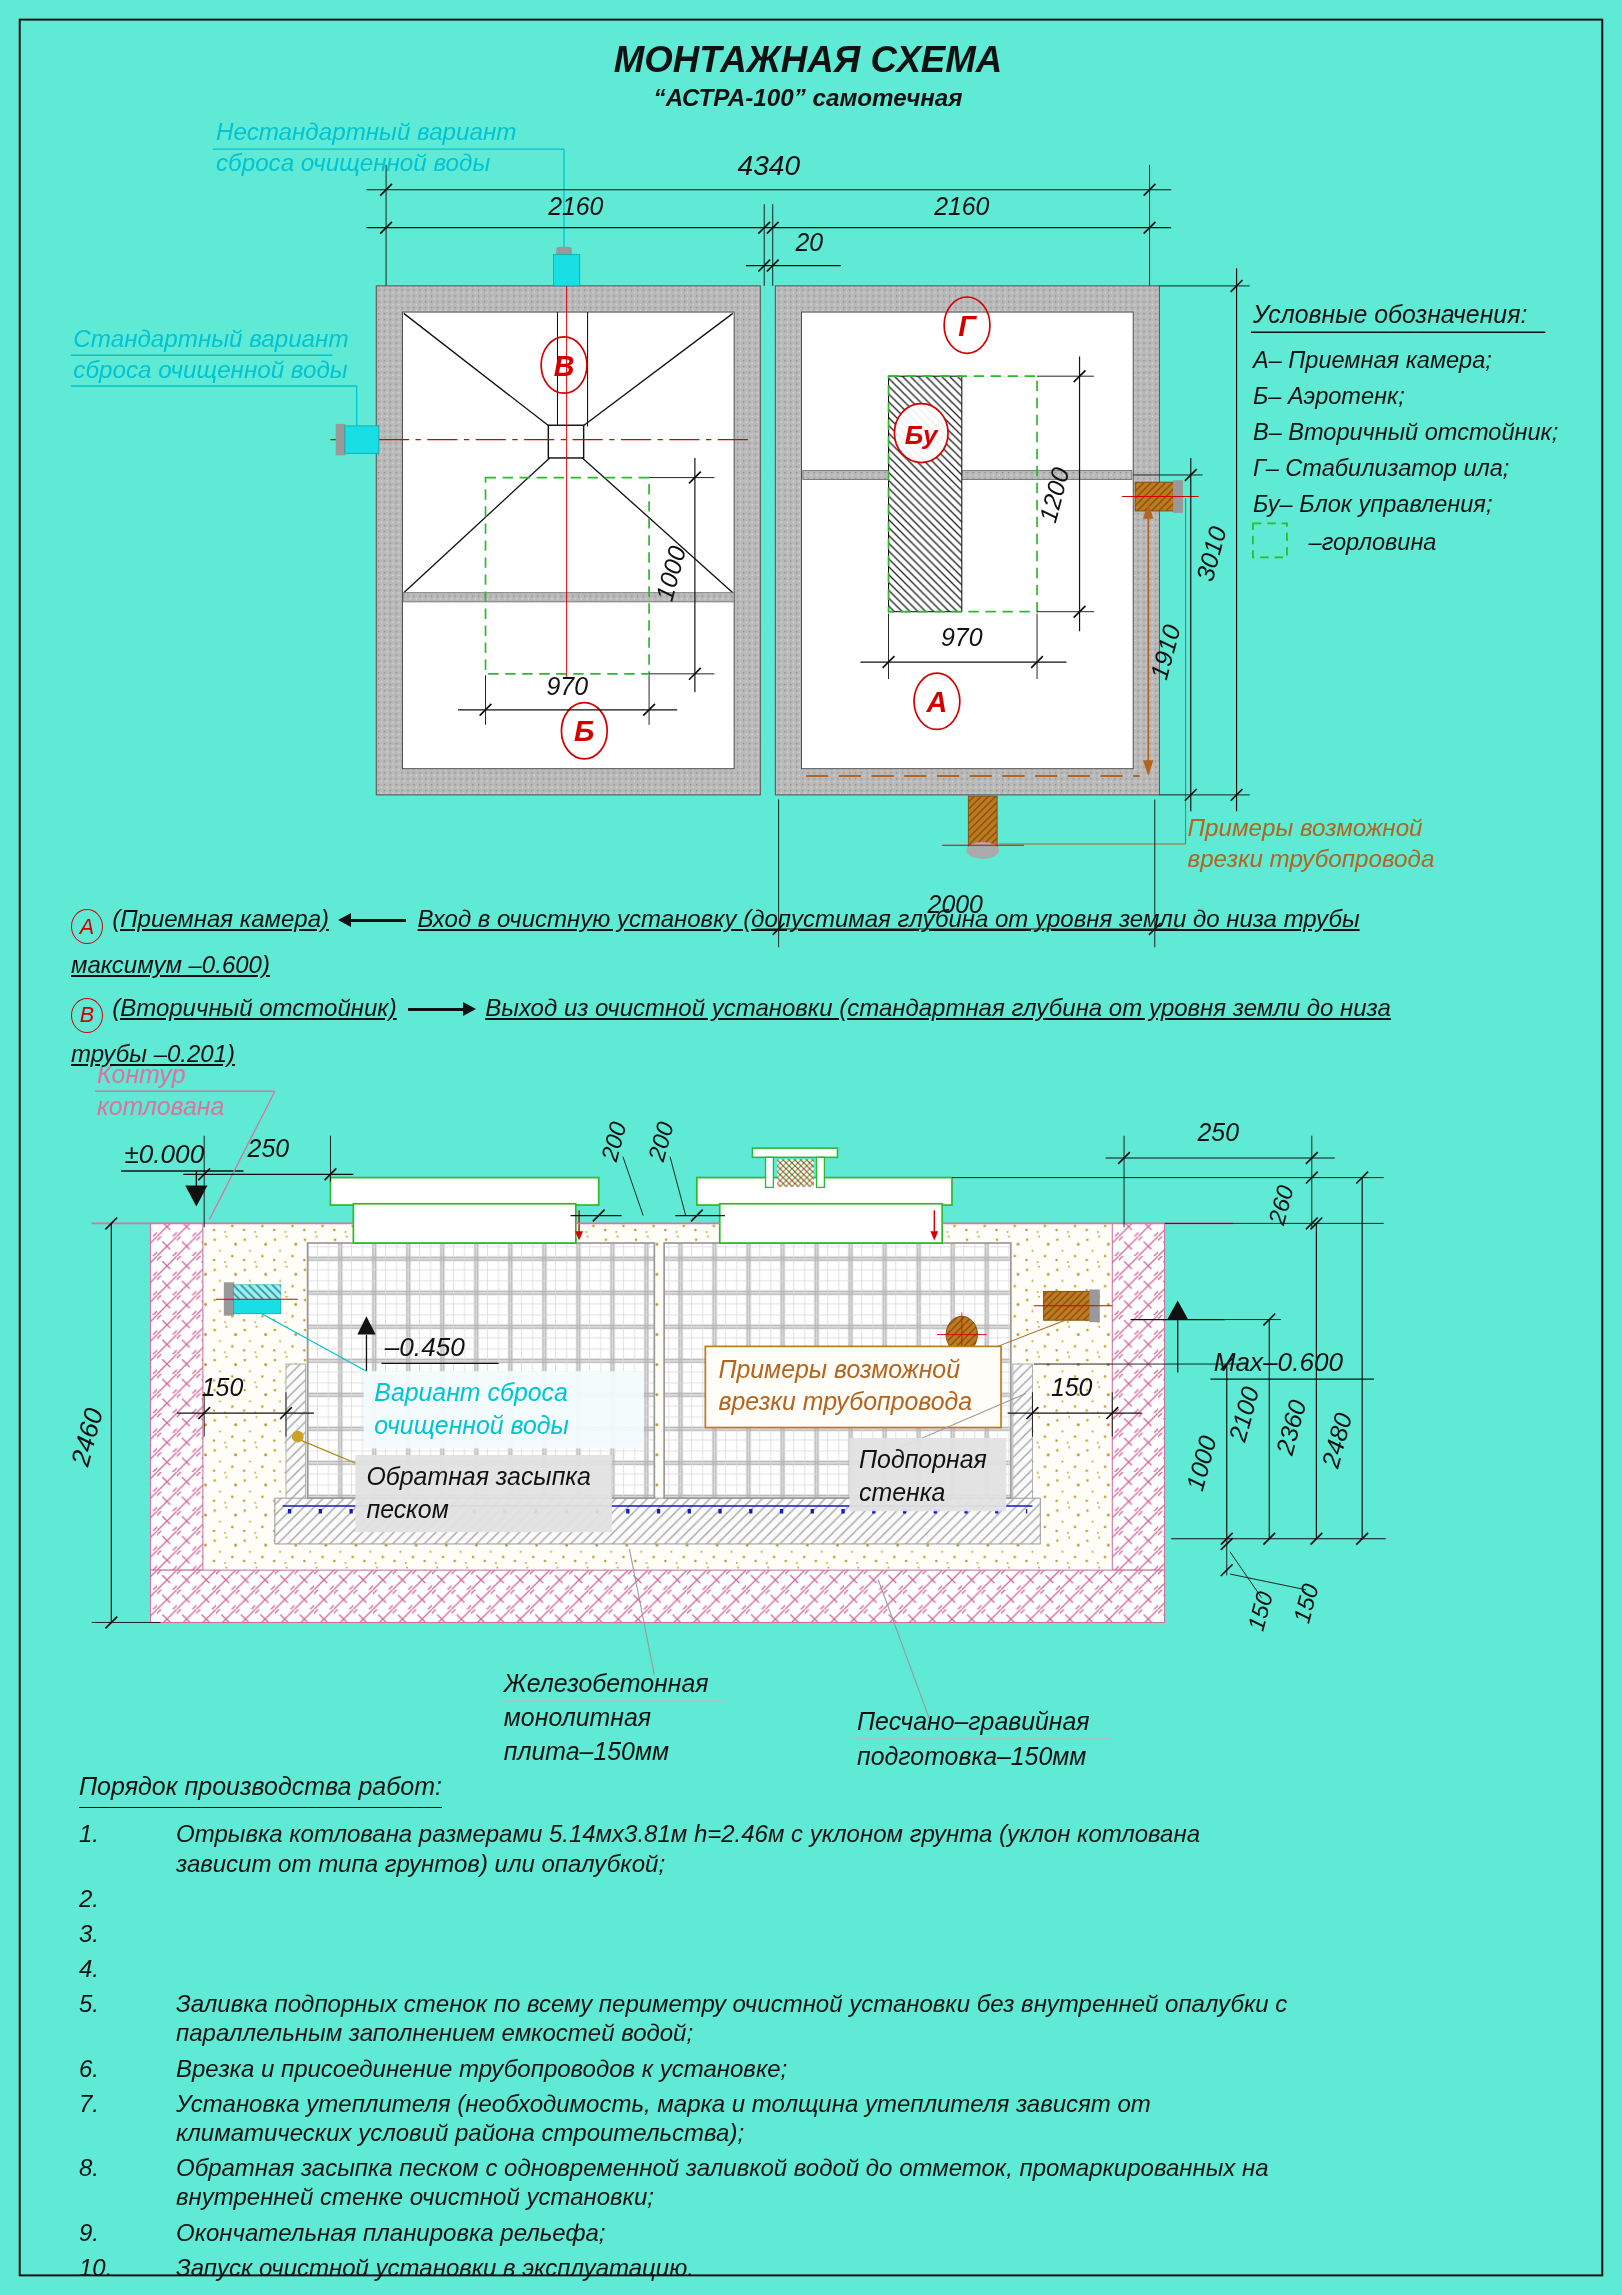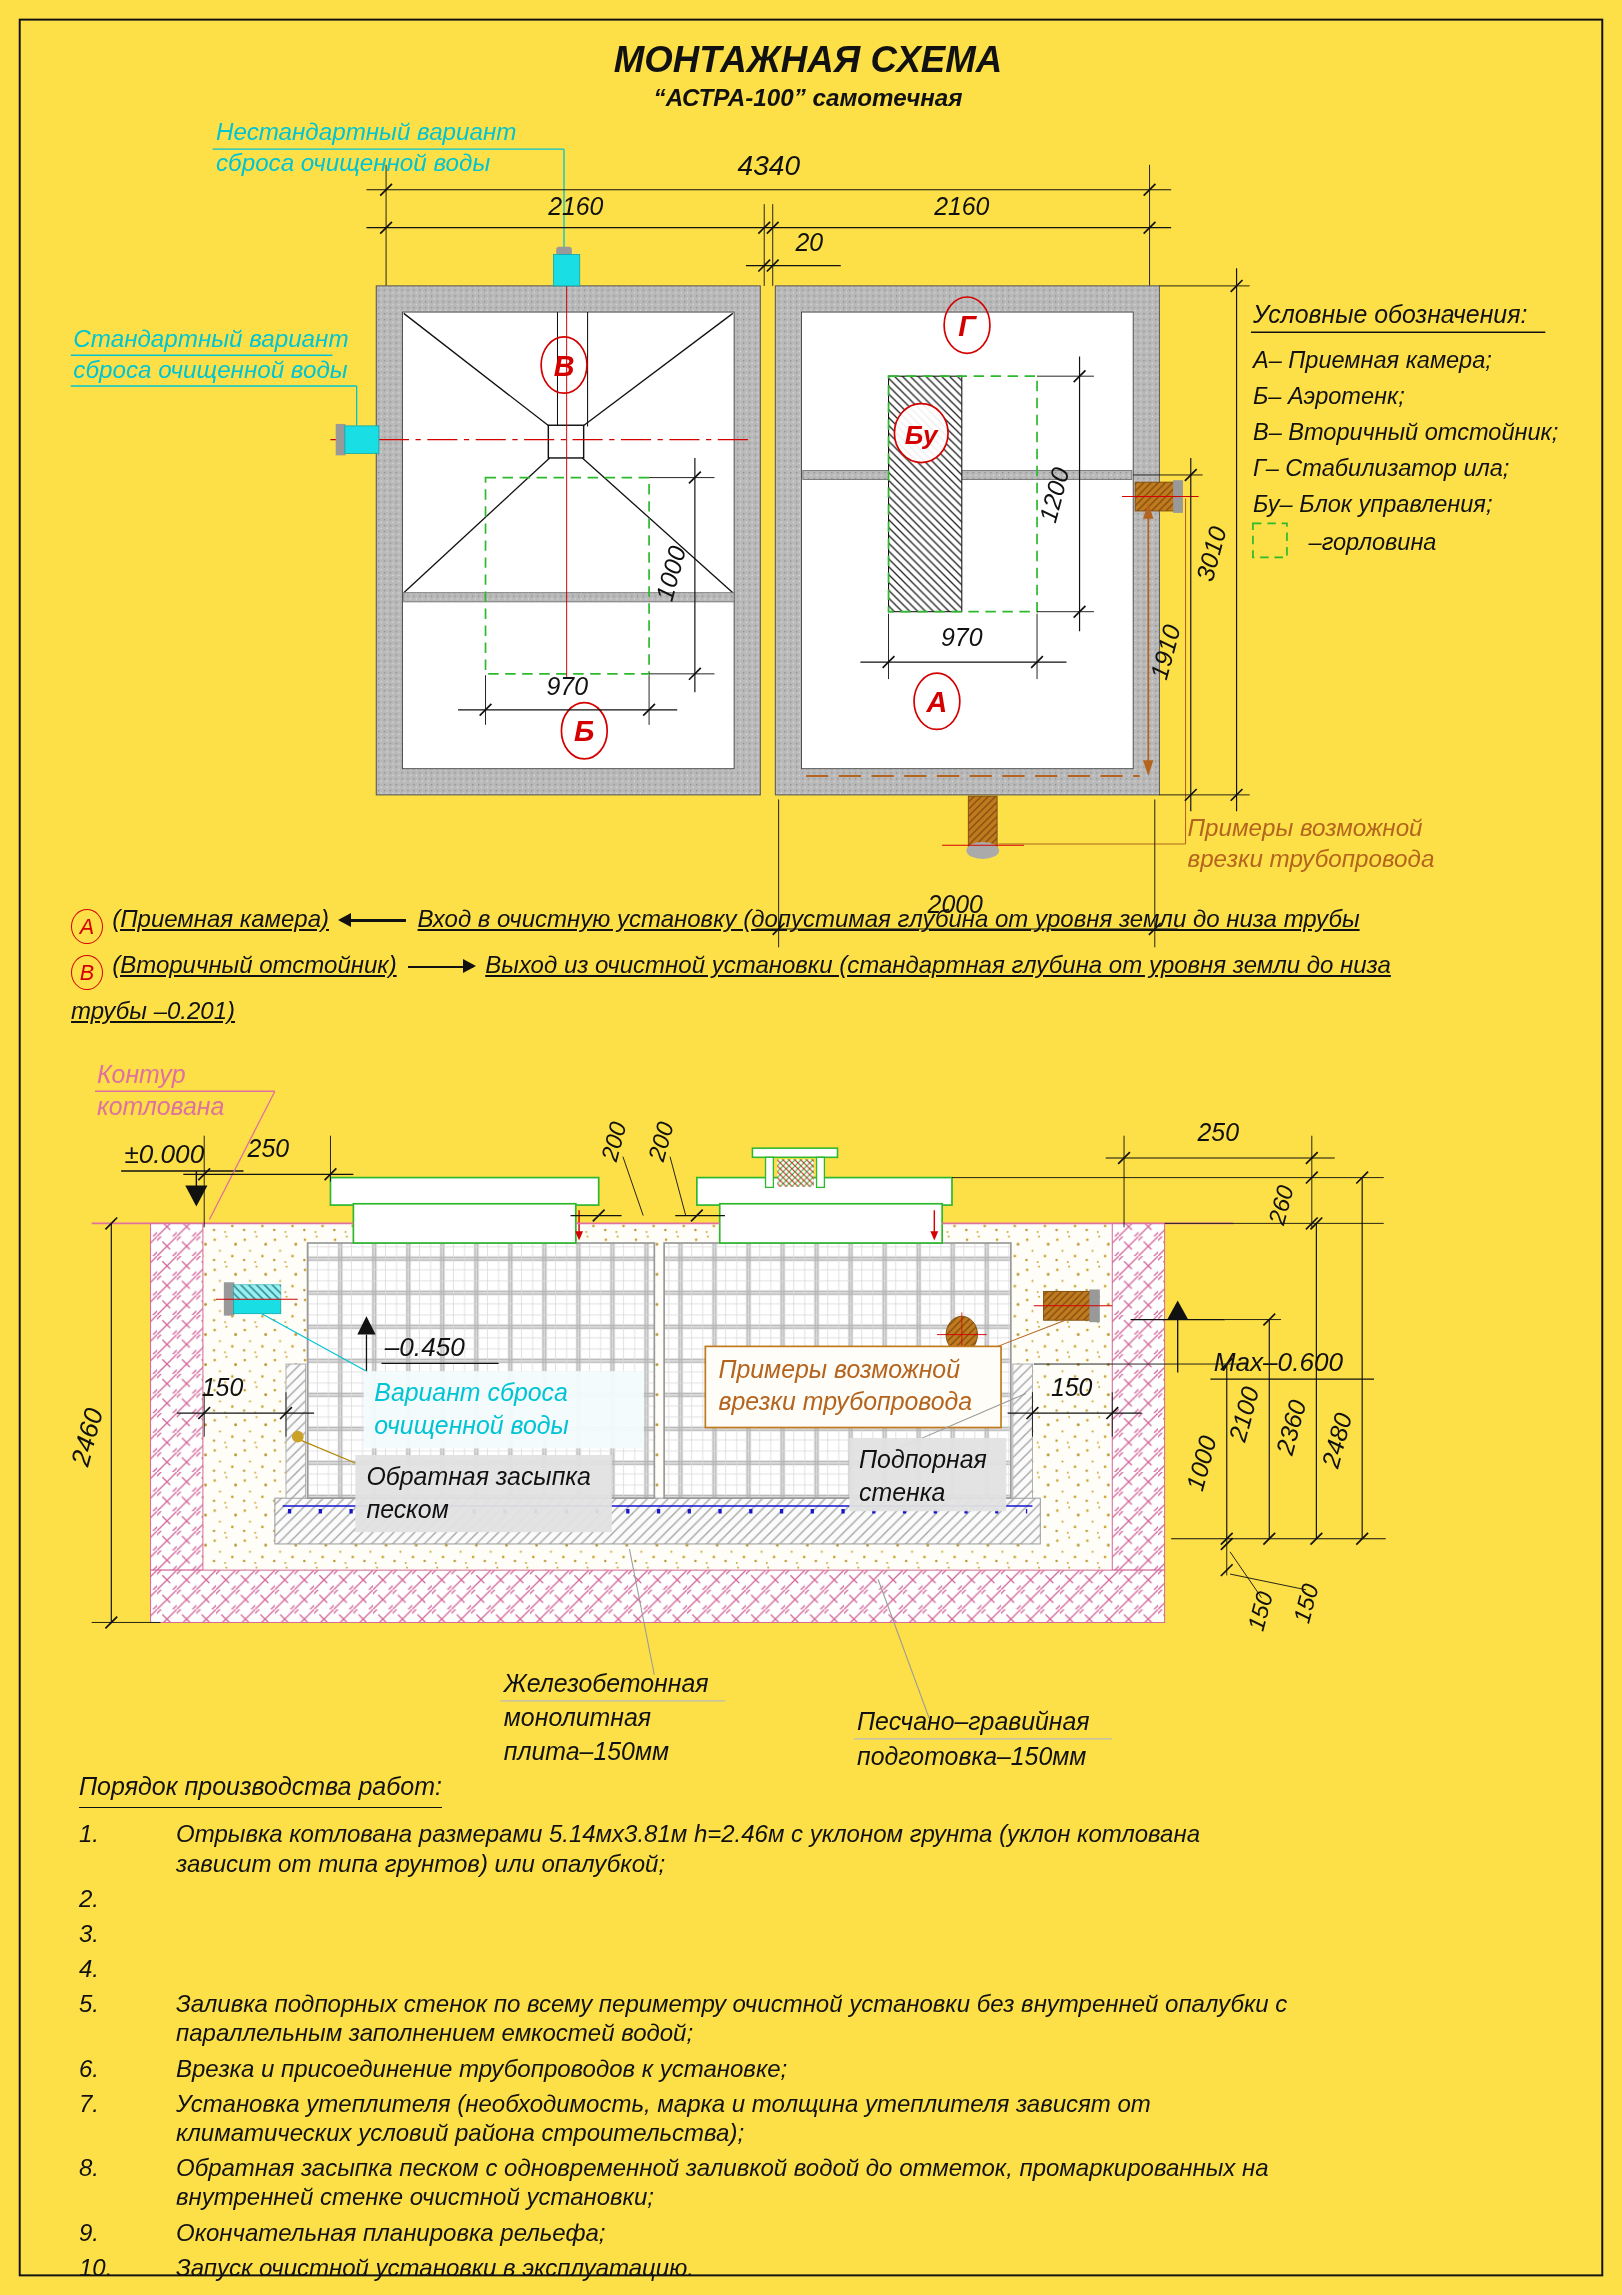--- a/index.html
+++ b/index.html
@@ -1,16 +1,16 @@
 <!DOCTYPE html>
 <html style="font-size:10.5px"><head>
 <meta charset="utf-8">
 <style>
   html,body{margin:0;padding:0;background:#888;}
-  .page{position:relative;width:1622px;height:2295px;background:#fde047;overflow:hidden;
+  .page{position:relative;width:1622px;height:2295px;background:#5eead4;overflow:hidden;
         font-family:"Liberation Sans",sans-serif;}
   svg{position:absolute;left:0;top:0;}
   svg text{font-family:"Liberation Sans",sans-serif;font-style:italic;}
   .ttl{font-size:56px;font-weight:bold;fill:#111;text-anchor:middle;}
   .sub{font-size:37px;font-weight:bold;fill:#111;text-anchor:middle;}
   .d{font-size:38px;fill:#111;text-anchor:middle;}
   .db{font-size:43px;fill:#111;text-anchor:middle;}
   .lgt{font-size:36px;fill:#111;}
   .cyt{font-size:37px;fill:#00c4d4;}
   .bnt{font-size:37px;fill:#b4641e;}
@@ -423,20 +423,21 @@
     <text class="blt" x="1310" y="2644">Песчано–гравийная</text>
     <line x1="1305" y1="2658" x2="1700" y2="2658" stroke="#bbb" stroke-width="2"></line>
     <text class="blt" x="1310" y="2698">подготовка–150мм</text>
   </g>
 </svg>
 
 <div class="note" style="top:898px">
   <div>
     <span class="circ">А</span><span>(Приемная камера)</span><span class="arr l"></span><span>Вход в очистную установку (допустимая глубина от уровня земли до низа трубы</span>
   </div>
+  <div>максимум –0.600)</div>
   <div>
     <span class="circ">В</span><span>(Вторичный отстойник)</span><span class="arr r"></span><span>Выход из очистной установки (стандартная глубина от уровня земли до низа</span>
   </div>
   <div>трубы –0.201)</div>
 </div>
 
 <div class="proc">
   <span class="hd">Порядок производства работ:</span>
   <div class="prow">
         <span class="pnum">1.</span>

